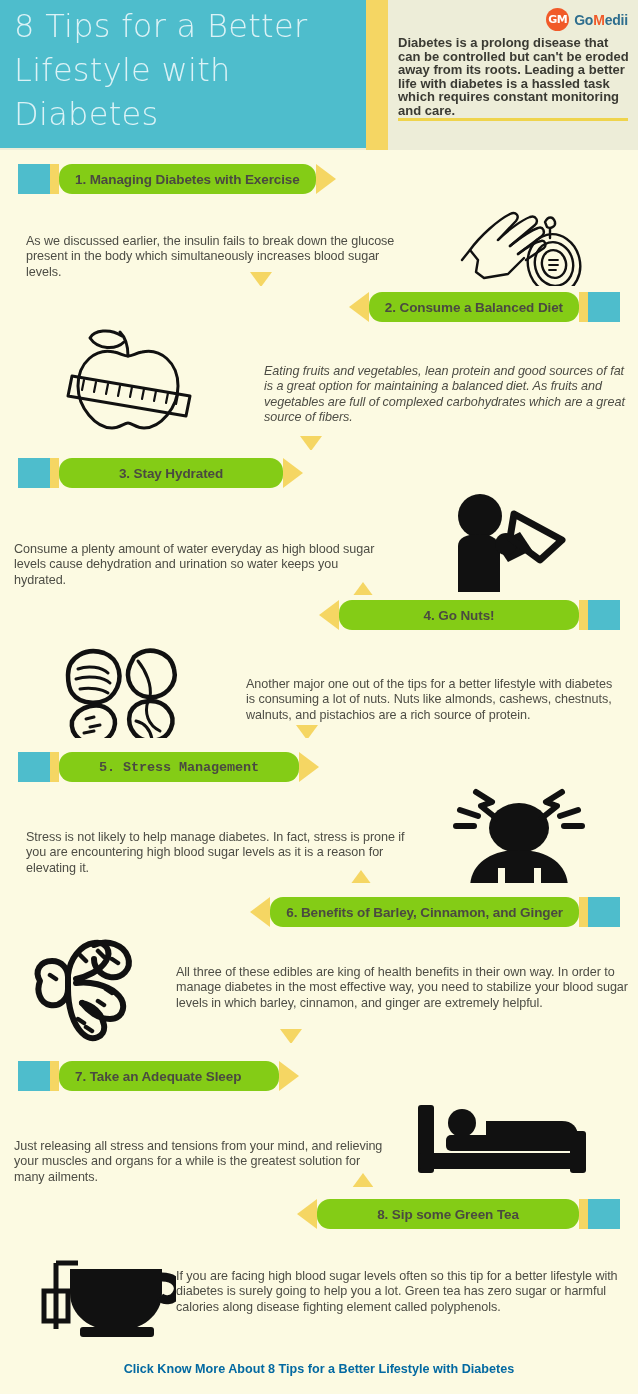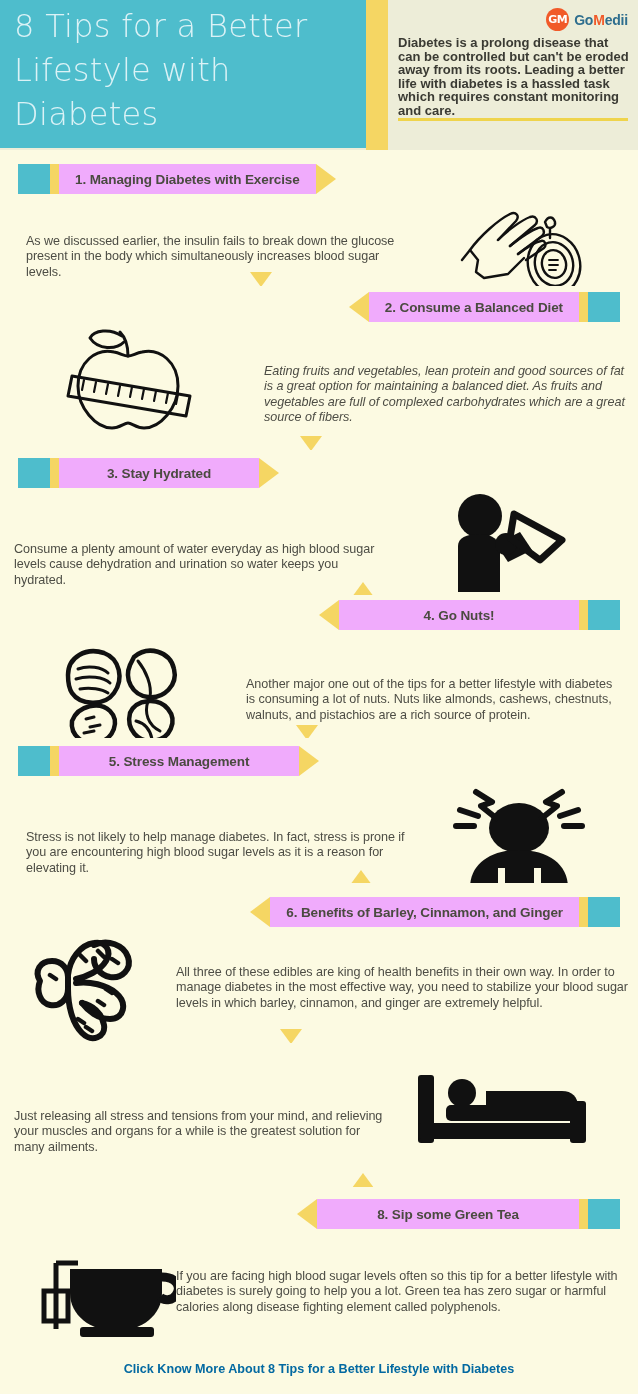--- a/index.html
+++ b/index.html
@@ -50,22 +50,22 @@
 
   
   .section { position:relative; width:638px; background:#FCFAE2; }
 
   .bar-row { position:relative; height:30px; }
   .bar-left { position:absolute; left:18px; top:0; display:flex; align-items:stretch; height:30px; }
   .bar-right { position:absolute; right:18px; top:0; display:flex; align-items:stretch; height:30px; }
   .blk-teal { width:32px; background:#4EBDCC; }
   .blk-yellow { width:9px; background:#F5D663; }
   .bar-body {
-    background:#f0abfc; display:flex; align-items:center;
-    padding:0 16px; height:30px;
+    background:#84cc16; display:flex; align-items:center;
+    padding:0 16px; height:30px;border-radius:13px;
   }
   .bar-title {
     font-size:13.5px; font-weight:bold; color:#4A4A40;
     white-space:nowrap; letter-spacing:-.1px;
   }
   .tri-right {
     width:0; height:0; border-top:15px solid transparent;
     border-bottom:15px solid transparent; border-left:20px solid #F5D663;
   }
   .tri-left {
@@ -171,21 +171,21 @@
       </div>
     </div>
     <div class="step-arrow" style="left:300px; top:150px;"></div>
   </div>
 
   <div class="section" style="height:145px;">
     <div class="bar-row" style="top:8px;">
       <div class="bar-left">
         <div class="blk-teal"></div>
         <div class="blk-yellow"></div>
-        <div class="bar-body" style="width:200px;">
+        <div class="bar-body" style="width:224px;">
             <span class="bar-title" style="margin:0 auto;">3. Stay Hydrated</span>
           </div>
         <div class="tri-right"></div>
       </div>
     </div>
     <div class="body-row">
       <div class="body-text" style="left:14px; top:62px; width:378px;">Consume a plenty amount of water everyday as high blood sugar levels cause dehydration and urination so water keeps you hydrated.</div>
       <div class="art" style="left:436px; top:8px;">
         <svg width="144" height="112" viewBox="0 0 144 112" fill="#111">
           <circle cx="44" cy="28" r="22"></circle>
@@ -222,21 +222,21 @@
           <path d="M34 84 L42 82 M38 92 L48 90 M32 98 L42 96" stroke-width="3"></path>
           <path d="M78 78 C84 64, 106 62, 116 74 C126 86, 118 104, 102 106 C86 108, 74 94, 78 78 Z"></path>
           <path d="M96 66 C92 78, 96 90, 108 96 M84 86 C92 88, 98 94, 100 104" stroke-width="3"></path>
         </svg>
       </div>
     </div>
     <div class="step-arrow" style="left:296px; top:130px;"></div>
   </div>
 
   <div class="section" style="height:145px;">
-    <div class="bar-row" style="top:8px;">
+    <div class="bar-row" style="top:14px;font-family:Liberation Mono, monospace;">
       <div class="bar-left">
         <div class="blk-teal"></div>
         <div class="blk-yellow"></div>
         <div class="bar-body" style="width:240px; justify-content:center;">
             <span class="bar-title">5. Stress Management</span>
           </div>
         <div class="tri-right"></div>
       </div>
     </div>
     <div class="body-row">
@@ -280,20 +280,30 @@
           <path d="M52 56 C66 54, 82 58, 92 66 C104 76, 100 92, 86 92 C74 92, 64 84, 58 76"></path>
           <path d="M44 62 C44 78, 48 96, 58 106 C68 116, 82 110, 80 98 C78 86, 68 78, 58 76"></path>
           <path d="M56 28 L62 34 M74 24 L80 30 M88 32 L94 36 M82 62 L88 66 M74 74 L80 78 M54 92 L60 96 M62 100 L68 104 M26 48 L32 52" stroke-width="4.5"></path>
         </svg>
       </div>
     </div>
     <div class="step-arrow" style="left:280px; top:146px;"></div>
   </div>
 
   <div class="section" style="height:144px;">
+    <div class="bar-row" style="top:18px;">
+      <div class="bar-left">
+        <div class="blk-teal"></div>
+        <div class="blk-yellow"></div>
+        <div class="bar-body" style="width:220px;">
+            <span class="bar-title">7. Take an Adequate Sleep</span>
+          </div>
+        <div class="tri-right"></div>
+      </div>
+    </div>
     <div class="body-row">
       <div class="body-text" style="left:14px; top:66px; width:376px;">Just releasing all stress and tensions from your mind, and relieving your muscles and organs for a while is the greatest solution for many ailments.</div>
       <div class="art" style="left:410px; top:22px;">
         <svg width="180" height="92" viewBox="0 0 180 92" fill="#111">
           <rect x="8" y="10" width="16" height="68" rx="3"></rect>
           <rect x="160" y="36" width="16" height="42" rx="3"></rect>
           <rect x="8" y="58" width="168" height="16" rx="3"></rect>
           <circle cx="52" cy="28" r="14"></circle>
           <rect x="36" y="40" width="52" height="16" rx="5"></rect>
           <path d="M76 26 L152 26 C162 26, 168 32, 168 42 L168 56 L76 56 Z"></path>

